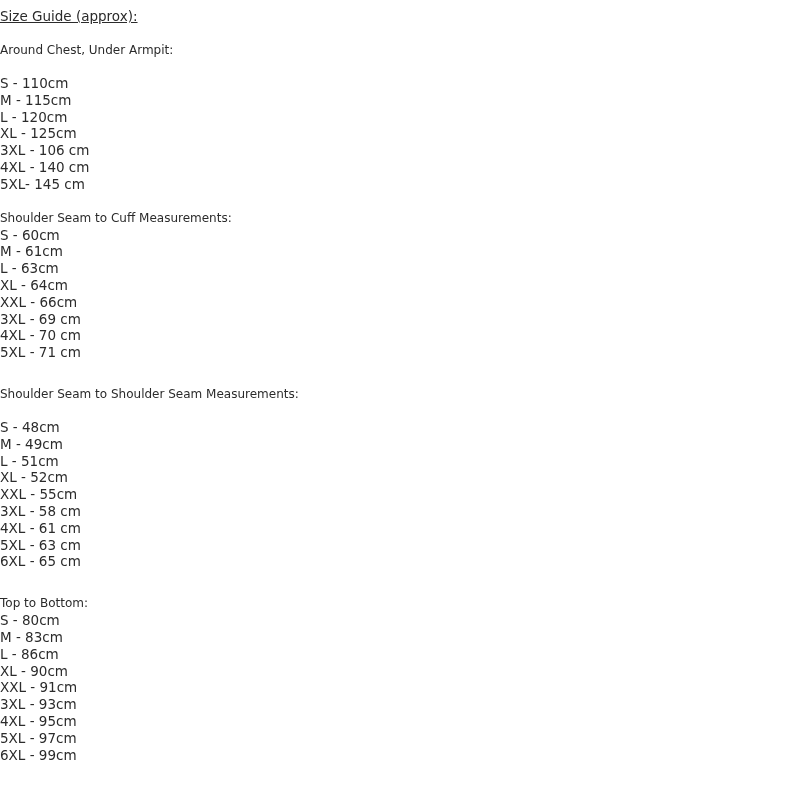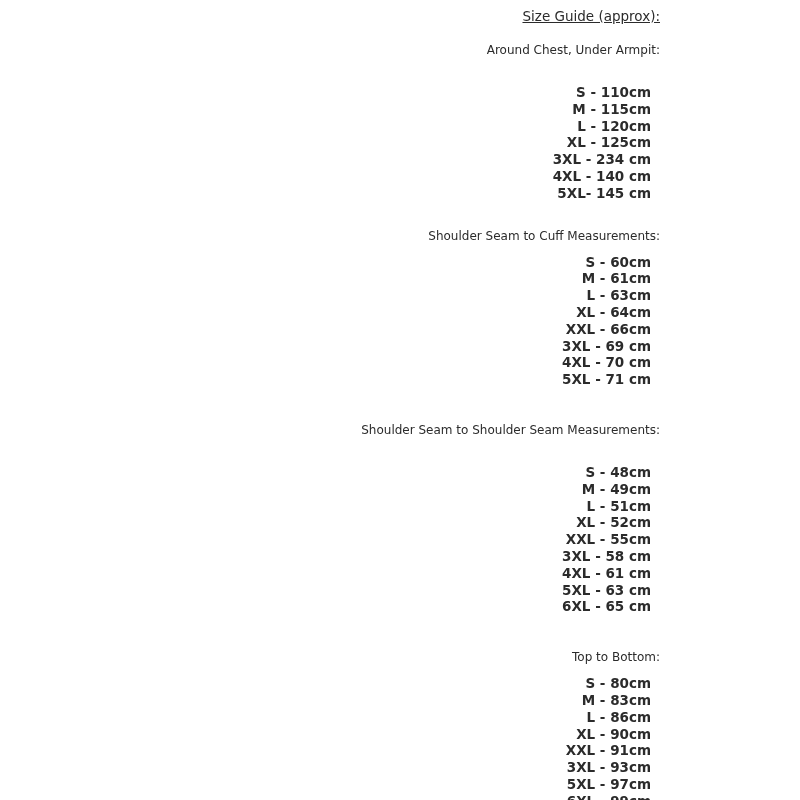--- a/index.html
+++ b/index.html
@@ -12,21 +12,21 @@
     height: 800px;
     font-family: "DejaVu Sans", sans-serif;
     color: #2b2b2b;
     overflow: hidden;
   }
   .page {
     width: 660px;
     height: 800px;
     box-sizing: border-box;
     padding-top: 8px;
-    text-align: right;
+    text-align: left;
   }
   .doc-title {
     font-size: 13.5px;
     text-decoration: underline;
     line-height: 17px;
     margin: 0;
     padding: 0;
     font-weight: normal;
   }
   .section {
@@ -34,24 +34,23 @@
     padding: 0;
   }
   .section-heading {
     font-size: 12px;
     line-height: 17px;
     margin: 0;
     padding: 0;
     font-weight: normal;
   }
   .rows {
-    margin: 9px;
+    margin: 0;
     padding: 0;
     list-style: none;
-    font-weight: bold;
   }
   .row {
     font-size: 13.5px;
     line-height: 16.8px;
     margin: 0;
     padding: 0;
     white-space: pre;
   }
   .gap-lg { height: 17px; }
   .gap-md { height: 16px; }
@@ -67,21 +66,21 @@
   <div class="gap-lg"></div>
 
   <div class="section">
     <div class="section-heading">Around Chest, Under Armpit:</div>
     <div class="gap-md"></div>
     <ul class="rows">
       <li class="row">S - 110cm</li>
       <li class="row">M - 115cm</li>
       <li class="row">L - 120cm</li>
       <li class="row">XL - 125cm</li>
-      <li class="row">3XL - 234 cm</li>
+      <li class="row">3XL - 106 cm</li>
       <li class="row">4XL - 140 cm</li>
       <li class="row">5XL- 145 cm</li>
     </ul>
   </div>
 
   <div class="gap-lg"></div>
 
   <div class="section">
     <div class="section-heading">Shoulder Seam to Cuff Measurements:</div>
     <ul class="rows">
@@ -120,18 +119,19 @@
 
   <div class="section">
     <div class="section-heading">Top to Bottom:</div>
     <ul class="rows">
       <li class="row">S - 80cm</li>
       <li class="row">M - 83cm</li>
       <li class="row">L - 86cm</li>
       <li class="row">XL - 90cm</li>
       <li class="row">XXL - 91cm</li>
       <li class="row">3XL - 93cm</li>
+      <li class="row">4XL - 95cm</li>
       <li class="row">5XL - 97cm</li>
       <li class="row">6XL - 99cm</li>
     </ul>
   </div>
 
 </div>
 
 </body></html>

